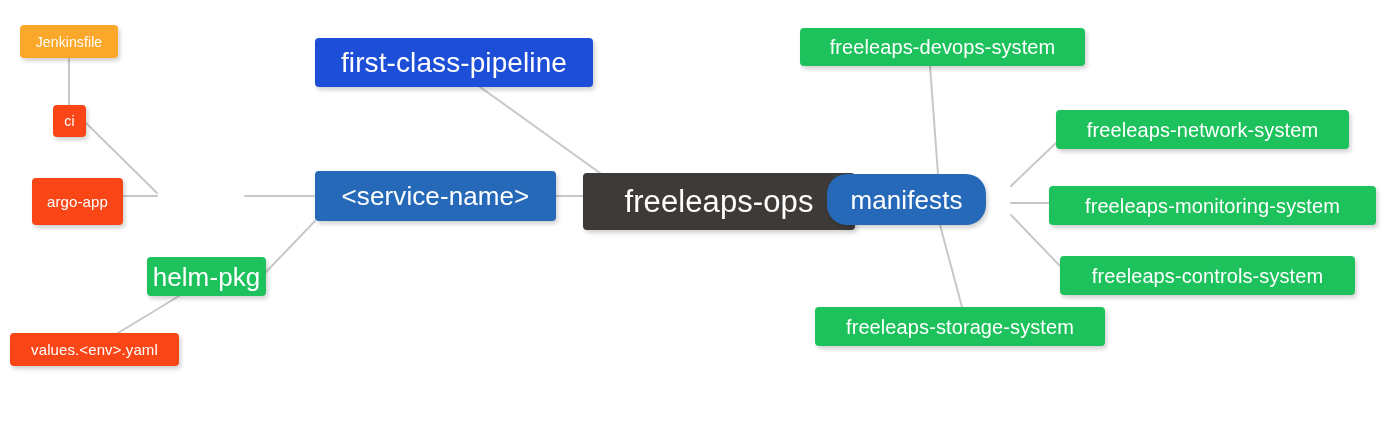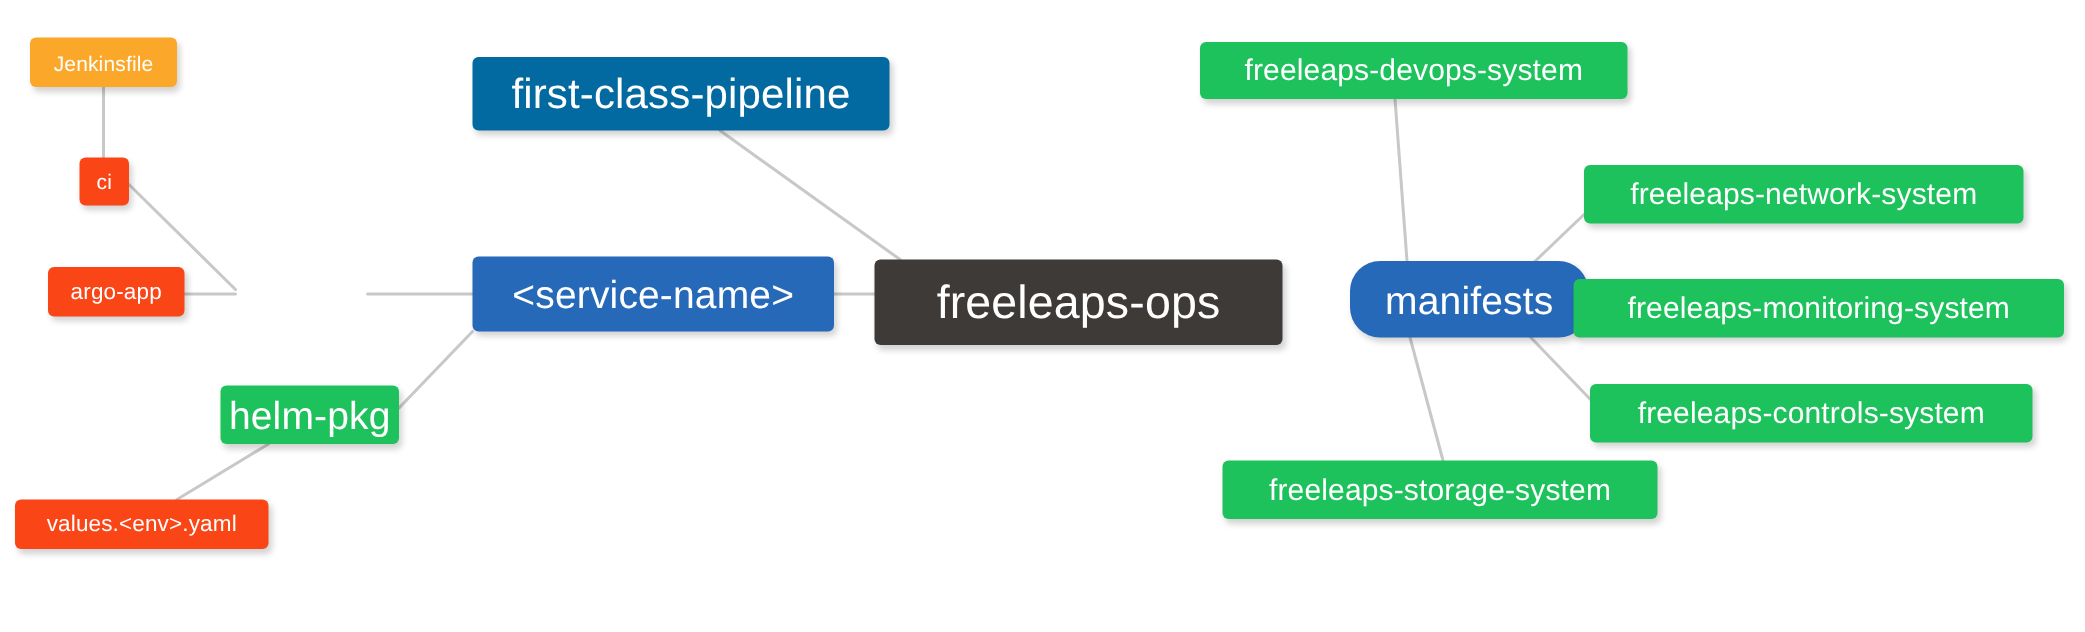--- a/index.html
+++ b/index.html
@@ -67,39 +67,39 @@
       <line x1="1011" y1="203" x2="1049" y2="203" stroke="#c8c8c8" stroke-width="2" stroke-linecap="round"></line>
       <line x1="1011" y1="215" x2="1060" y2="266" stroke="#c8c8c8" stroke-width="2" stroke-linecap="round"></line>
       <line x1="940" y1="225" x2="962" y2="307" stroke="#c8c8c8" stroke-width="2" stroke-linecap="round"></line>
     </svg>
 <div class="node" style="left: 20px; top: 25px; width: 98px; height: 33px; background: rgb(251, 168, 42); font-size: 14px; color: rgb(255, 255, 255);">
       <span class="node-label">Jenkinsfile</span>
     </div>
     <div class="node" style="left: 53px; top: 105px; width: 33px; height: 32px; background: rgb(250, 70, 22); font-size: 14px; color: rgb(255, 255, 255);">
       <span class="node-label">ci</span>
     </div>
-    <div class="node" style="left: 32px; top: 178px; width: 91px; height: 33px; background: rgb(250, 70, 22); font-size: 15px; color: rgb(255, 255, 255);">
+    <div class="node" style="left: 32px; top: 178px; width: 91px; height: 47px; background: rgb(250, 70, 22); font-size: 15px; color: rgb(255, 255, 255);">
       <span class="node-label">argo-app</span>
     </div>
     <div class="node" style="left: 147px; top: 257px; width: 119px; height: 39px; background: rgb(30, 194, 92); font-size: 26px; color: rgb(255, 255, 255);">
       <span class="node-label">helm-pkg</span>
     </div>
     <div class="node" style="left: 10px; top: 333px; width: 169px; height: 33px; background: rgb(250, 70, 22); font-size: 15px; color: rgb(255, 255, 255); text-align: center;">
       <span class="node-label">values.&lt;env&gt;.yaml</span>
     </div>
-    <div class="node" style="left: 315px; top: 38px; width: 278px; height: 49px; background: #0369a1; font-size: 28px; color: rgb(255, 255, 255); text-align: center;">
+    <div class="node" style="left: 315px; top: 38px; width: 278px; height: 49px; background: #1d4ed8; font-size: 28px; color: rgb(255, 255, 255); text-align: center;">
       <span class="node-label">first-class-pipeline</span>
     </div>
     <div class="node" style="left: 315px; top: 171px; width: 241px; height: 50px; background: rgb(37, 105, 184); font-size: 26px; color: rgb(255, 255, 255);">
       <span class="node-label">&lt;service-name&gt;</span>
     </div>
     <div class="node" style="left: 583px; top: 173px; width: 272px; height: 57px; background: rgb(62, 58, 55); font-size: 31px; color: rgb(255, 255, 255);">
       <span class="node-label">freeleaps-ops</span>
     </div>
-    <div class="node" style="left: 900px; top: 174px; width: 159px; height: 51px; background: rgb(37, 105, 184); font-size: 26px; color: rgb(255, 255, 255); border-radius: 20px;">
+    <div class="node" style="left: 827px; top: 174px; width: 159px; height: 51px; background: rgb(37, 105, 184); font-size: 26px; color: rgb(255, 255, 255); border-radius: 20px;">
       <span class="node-label">manifests</span>
     </div>
     <div class="node" style="left: 800px; top: 28px; width: 285px; height: 38px; background: rgb(30, 194, 92); font-size: 20px; color: rgb(255, 255, 255);">
       <span class="node-label">freeleaps-devops-system</span>
     </div>
     <div class="node" style="left: 1056px; top: 110px; width: 293px; height: 39px; background: rgb(30, 194, 92); font-size: 20px; color: rgb(255, 255, 255);">
       <span class="node-label">freeleaps-network-system</span>
     </div>
     <div class="node" style="left: 1049px; top: 186px; width: 327px; height: 39px; background: rgb(30, 194, 92); font-size: 20px; color: rgb(255, 255, 255);">
       <span class="node-label">freeleaps-monitoring-system</span>

